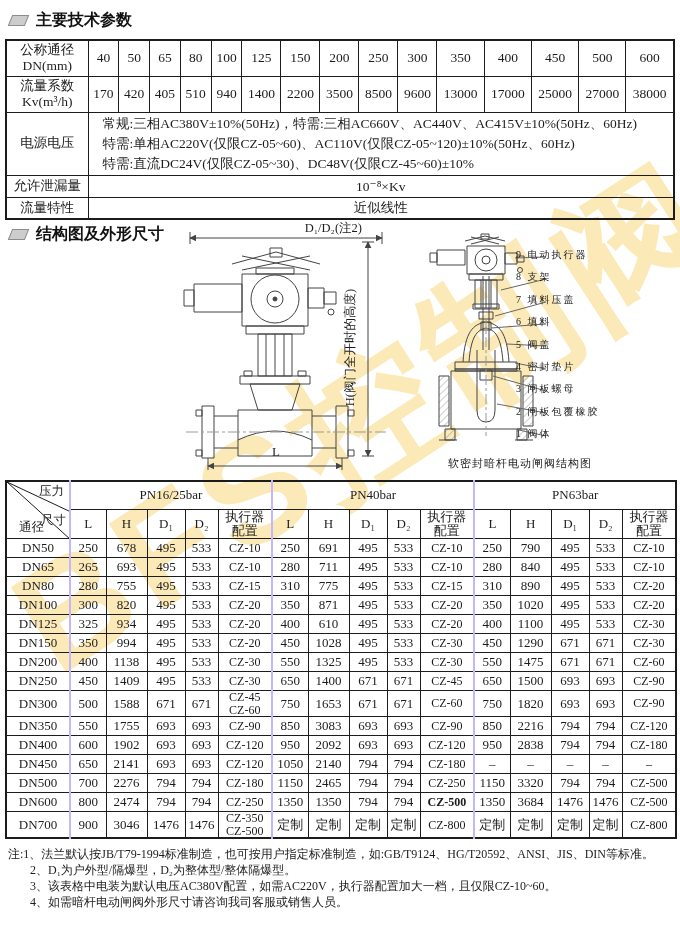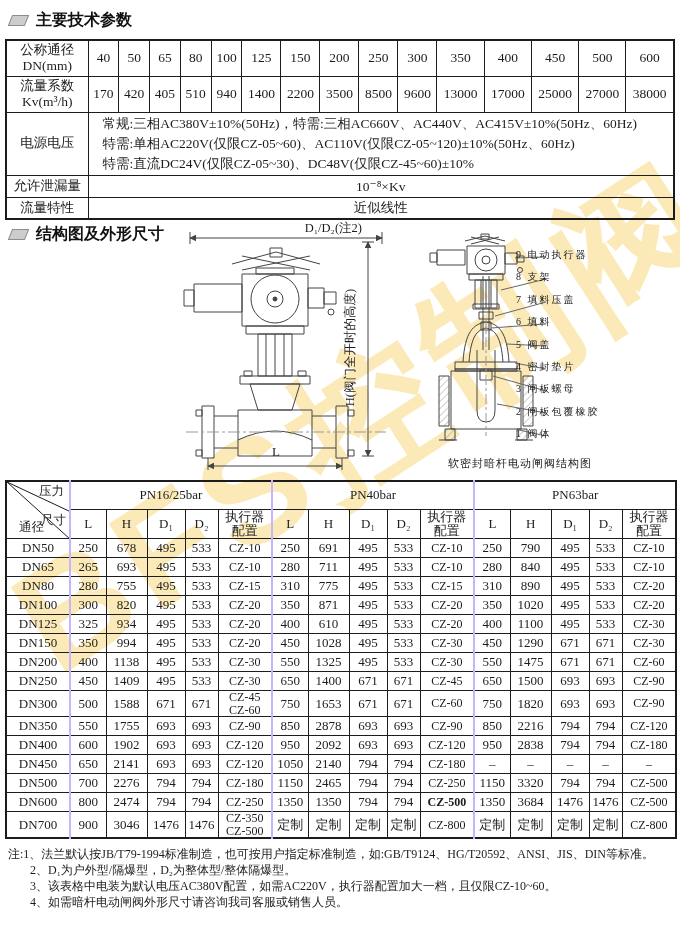--- a/index.html
+++ b/index.html
@@ -498,21 +498,21 @@
             <td class="exec">CZ-90</td>
           </tr>
           <tr>
             <td>DN350</td>
             <td class="gb ">550</td>
             <td>1755</td>
             <td>693</td>
             <td>693</td>
             <td class="exec">CZ-90</td>
             <td class="gb ">850</td>
-            <td>2878</td>
+            <td>3083</td>
             <td>693</td>
             <td>693</td>
             <td class="exec">CZ-90</td>
             <td class="gb ">850</td>
             <td>2216</td>
             <td>794</td>
             <td>794</td>
             <td class="exec">CZ-120</td>
           </tr>
           <tr>

